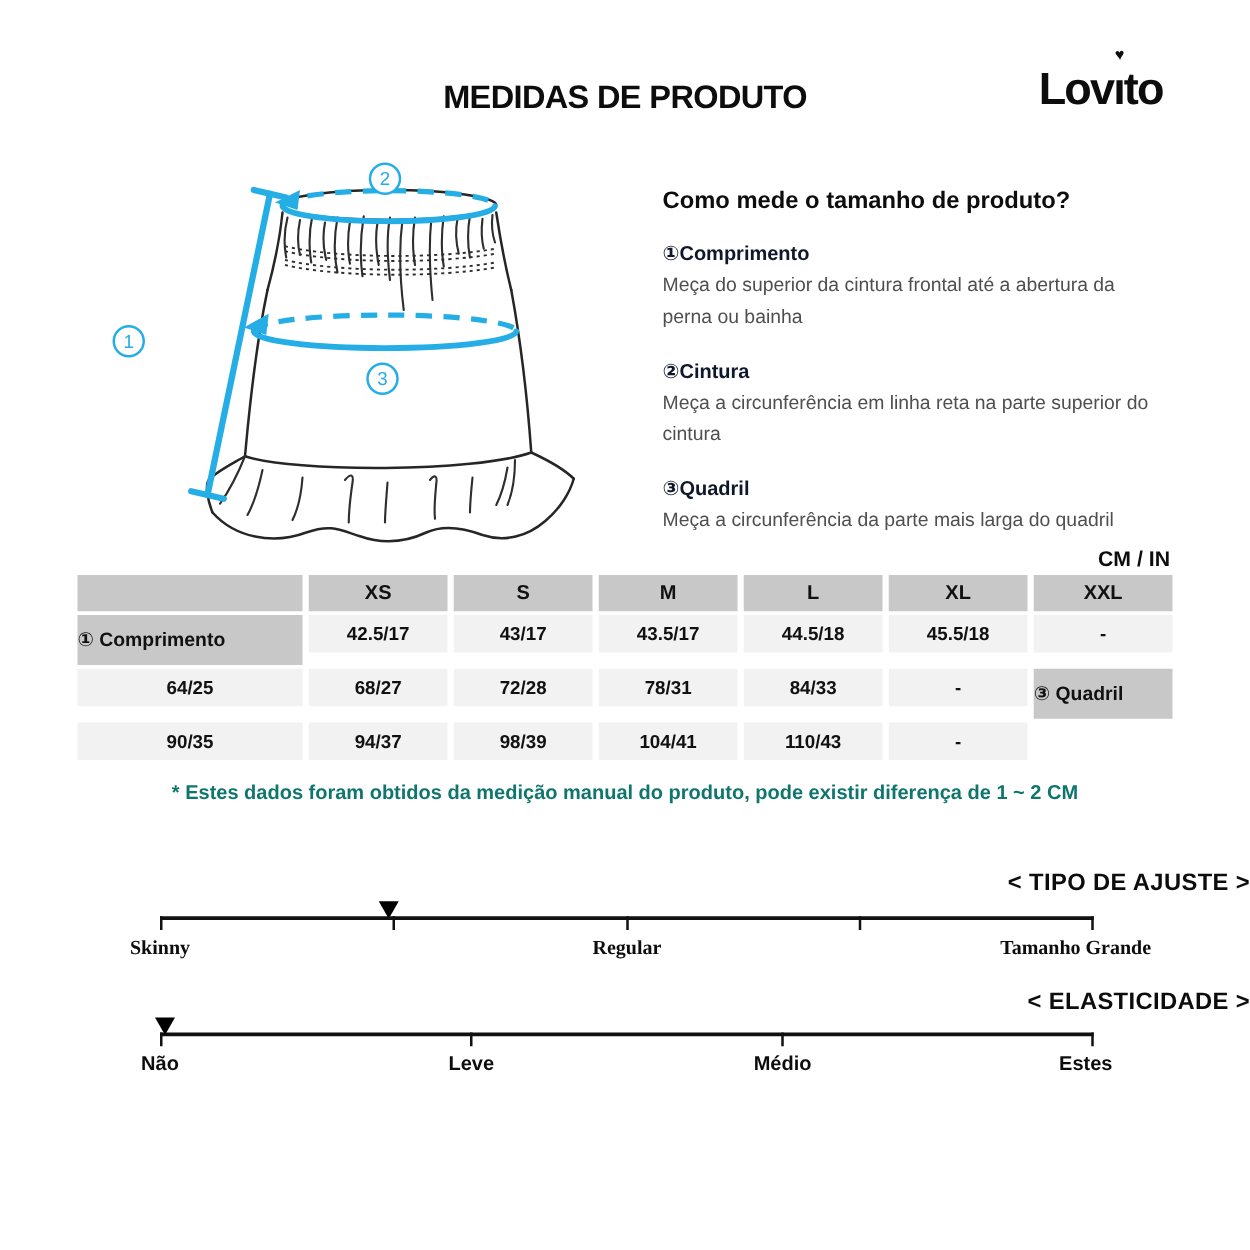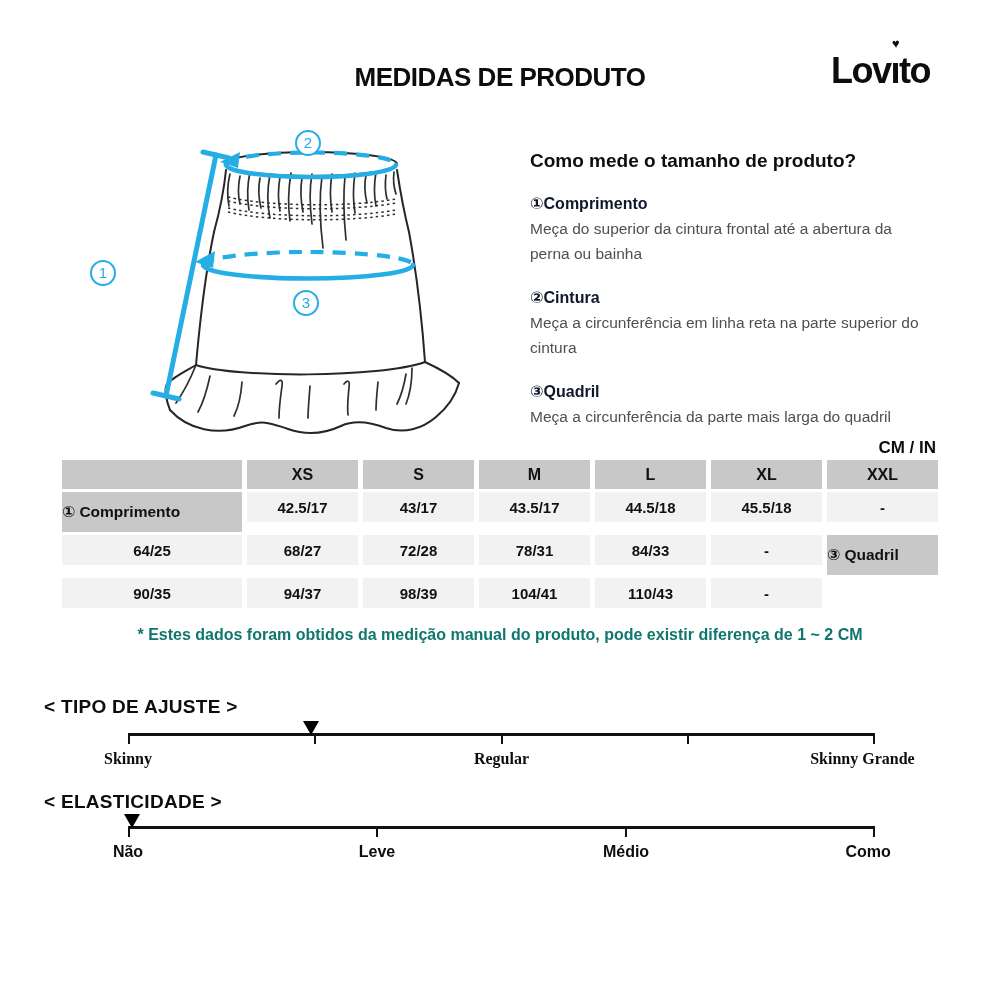--- a/index.html
+++ b/index.html
@@ -45,21 +45,21 @@
   .cell.head{background:#c8c8c8;font-weight:700;font-size:16px;}
   .cell.corner{background:#c8c8c8;}
   .cell.rowlabel{background:#c8c8c8;justify-content:flex-start;
                  font-weight:700;font-size:15.5px;height:40px;}
   .cell.val{background:#f2f2f2;font-weight:700;font-size:15px;height:30px;}
 
   .footnote{position:absolute;left:0;right:0;top:626px;text-align:center;
             font-size:16px;font-weight:700;color:#0f766e;}
 
   
-  .scale-title{position:absolute;left:0;right:0;text-align:left;
+  .scale-title{position:absolute;left:0;right:0;text-align:right;
                font-size:19px;font-weight:800;letter-spacing:0.3px;color:#0d0d0d;padding-left:44px;}
   .scale{position:absolute;left:128px;width:747px;height:14px;}
   .scale .bar{position:absolute;left:0;right:0;top:0;height:2.6px;background:#111;}
   .scale .tick{position:absolute;top:0;width:2.2px;height:11px;background:#111;}
   .scale .marker{position:absolute;top:-12px;width:0;height:0;transform:translateX(-50%);
                  border-left:8px solid transparent;border-right:8px solid transparent;
                  border-top:14px solid #000;}
   .scale-labels{position:absolute;left:128px;width:747px;height:20px;}
   .scale-labels span{position:absolute;font-size:16px;font-weight:700;white-space:nowrap;color:#0d0d0d;}
 </style>
@@ -200,32 +200,32 @@
     <div class="tick" style="left:0%;"></div>
     <div class="tick" style="left:calc(25% - 1px);"></div>
     <div class="tick" style="left:calc(50% - 1px);"></div>
     <div class="tick" style="left:calc(75% - 1px);"></div>
     <div class="tick" style="right:0%;"></div>
     <div class="marker" style="left:24.5%;"></div>
   </div>
   <div class="scale-labels" style="top:750px;font-family:Liberation Serif, serif;">
     <span style="left:0%;transform:translateX(-50%);">Skinny</span>
     <span style="left:50%;transform:translateX(-50%);">Regular</span>
-    <span style="left:100%;transform:translateX(-62%);">Skinny Grande</span>
+    <span style="left:100%;transform:translateX(-62%);">Tamanho Grande</span>
   </div>
 
   <div class="scale-title" style="top:791px;">&lt; ELASTICIDADE &gt;</div>
   <div class="scale" style="top:826px;">
     <div class="bar"></div>
     <div class="tick" style="left:0%;"></div>
     <div class="tick" style="left:calc(33.33% - 1px);"></div>
     <div class="tick" style="left:calc(66.67% - 1px);"></div>
     <div class="tick" style="right:0%;"></div>
     <div class="marker" style="left:0.5%;"></div>
   </div>
   <div class="scale-labels" style="top:843px;">
     <span style="left:0%;transform:translateX(-50%);">Não</span>
     <span style="left:33.33%;transform:translateX(-50%);">Leve</span>
     <span style="left:66.67%;transform:translateX(-50%);">Médio</span>
-    <span style="left:100%;transform:translateX(-65%);">Como</span>
+    <span style="left:100%;transform:translateX(-65%);">Estes</span>
   </div>
 
 </div>
 
 </body></html>

